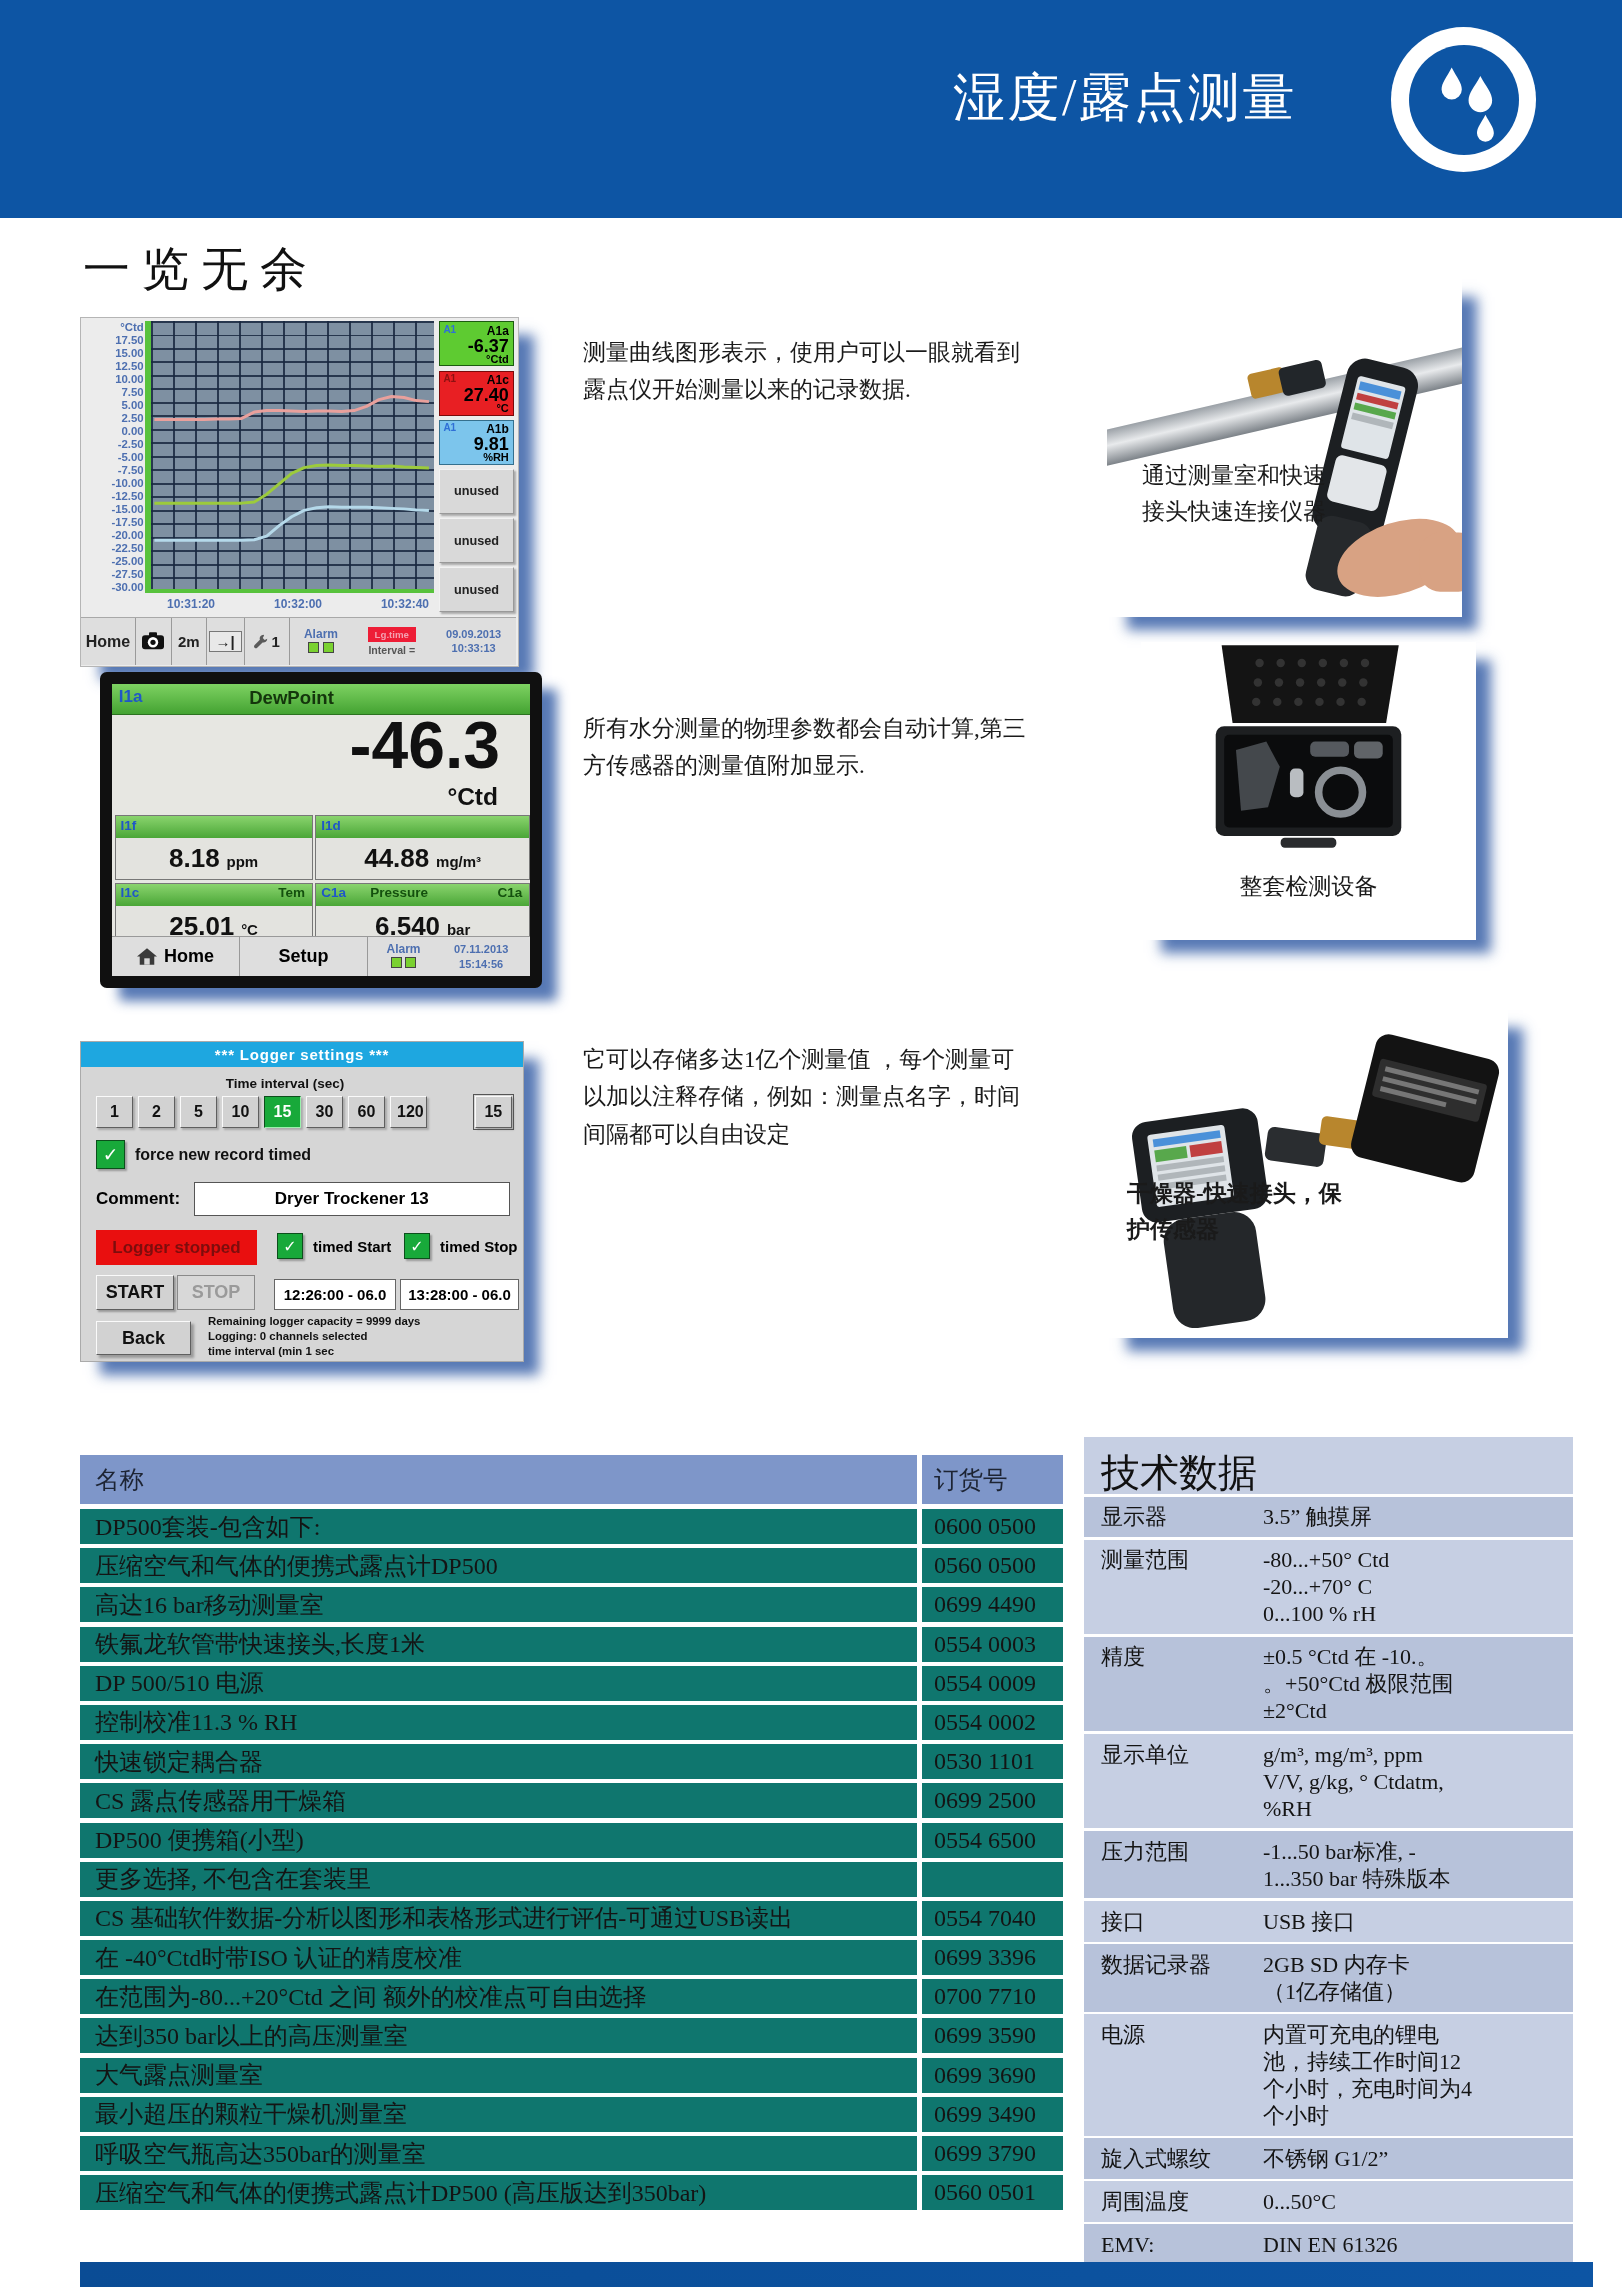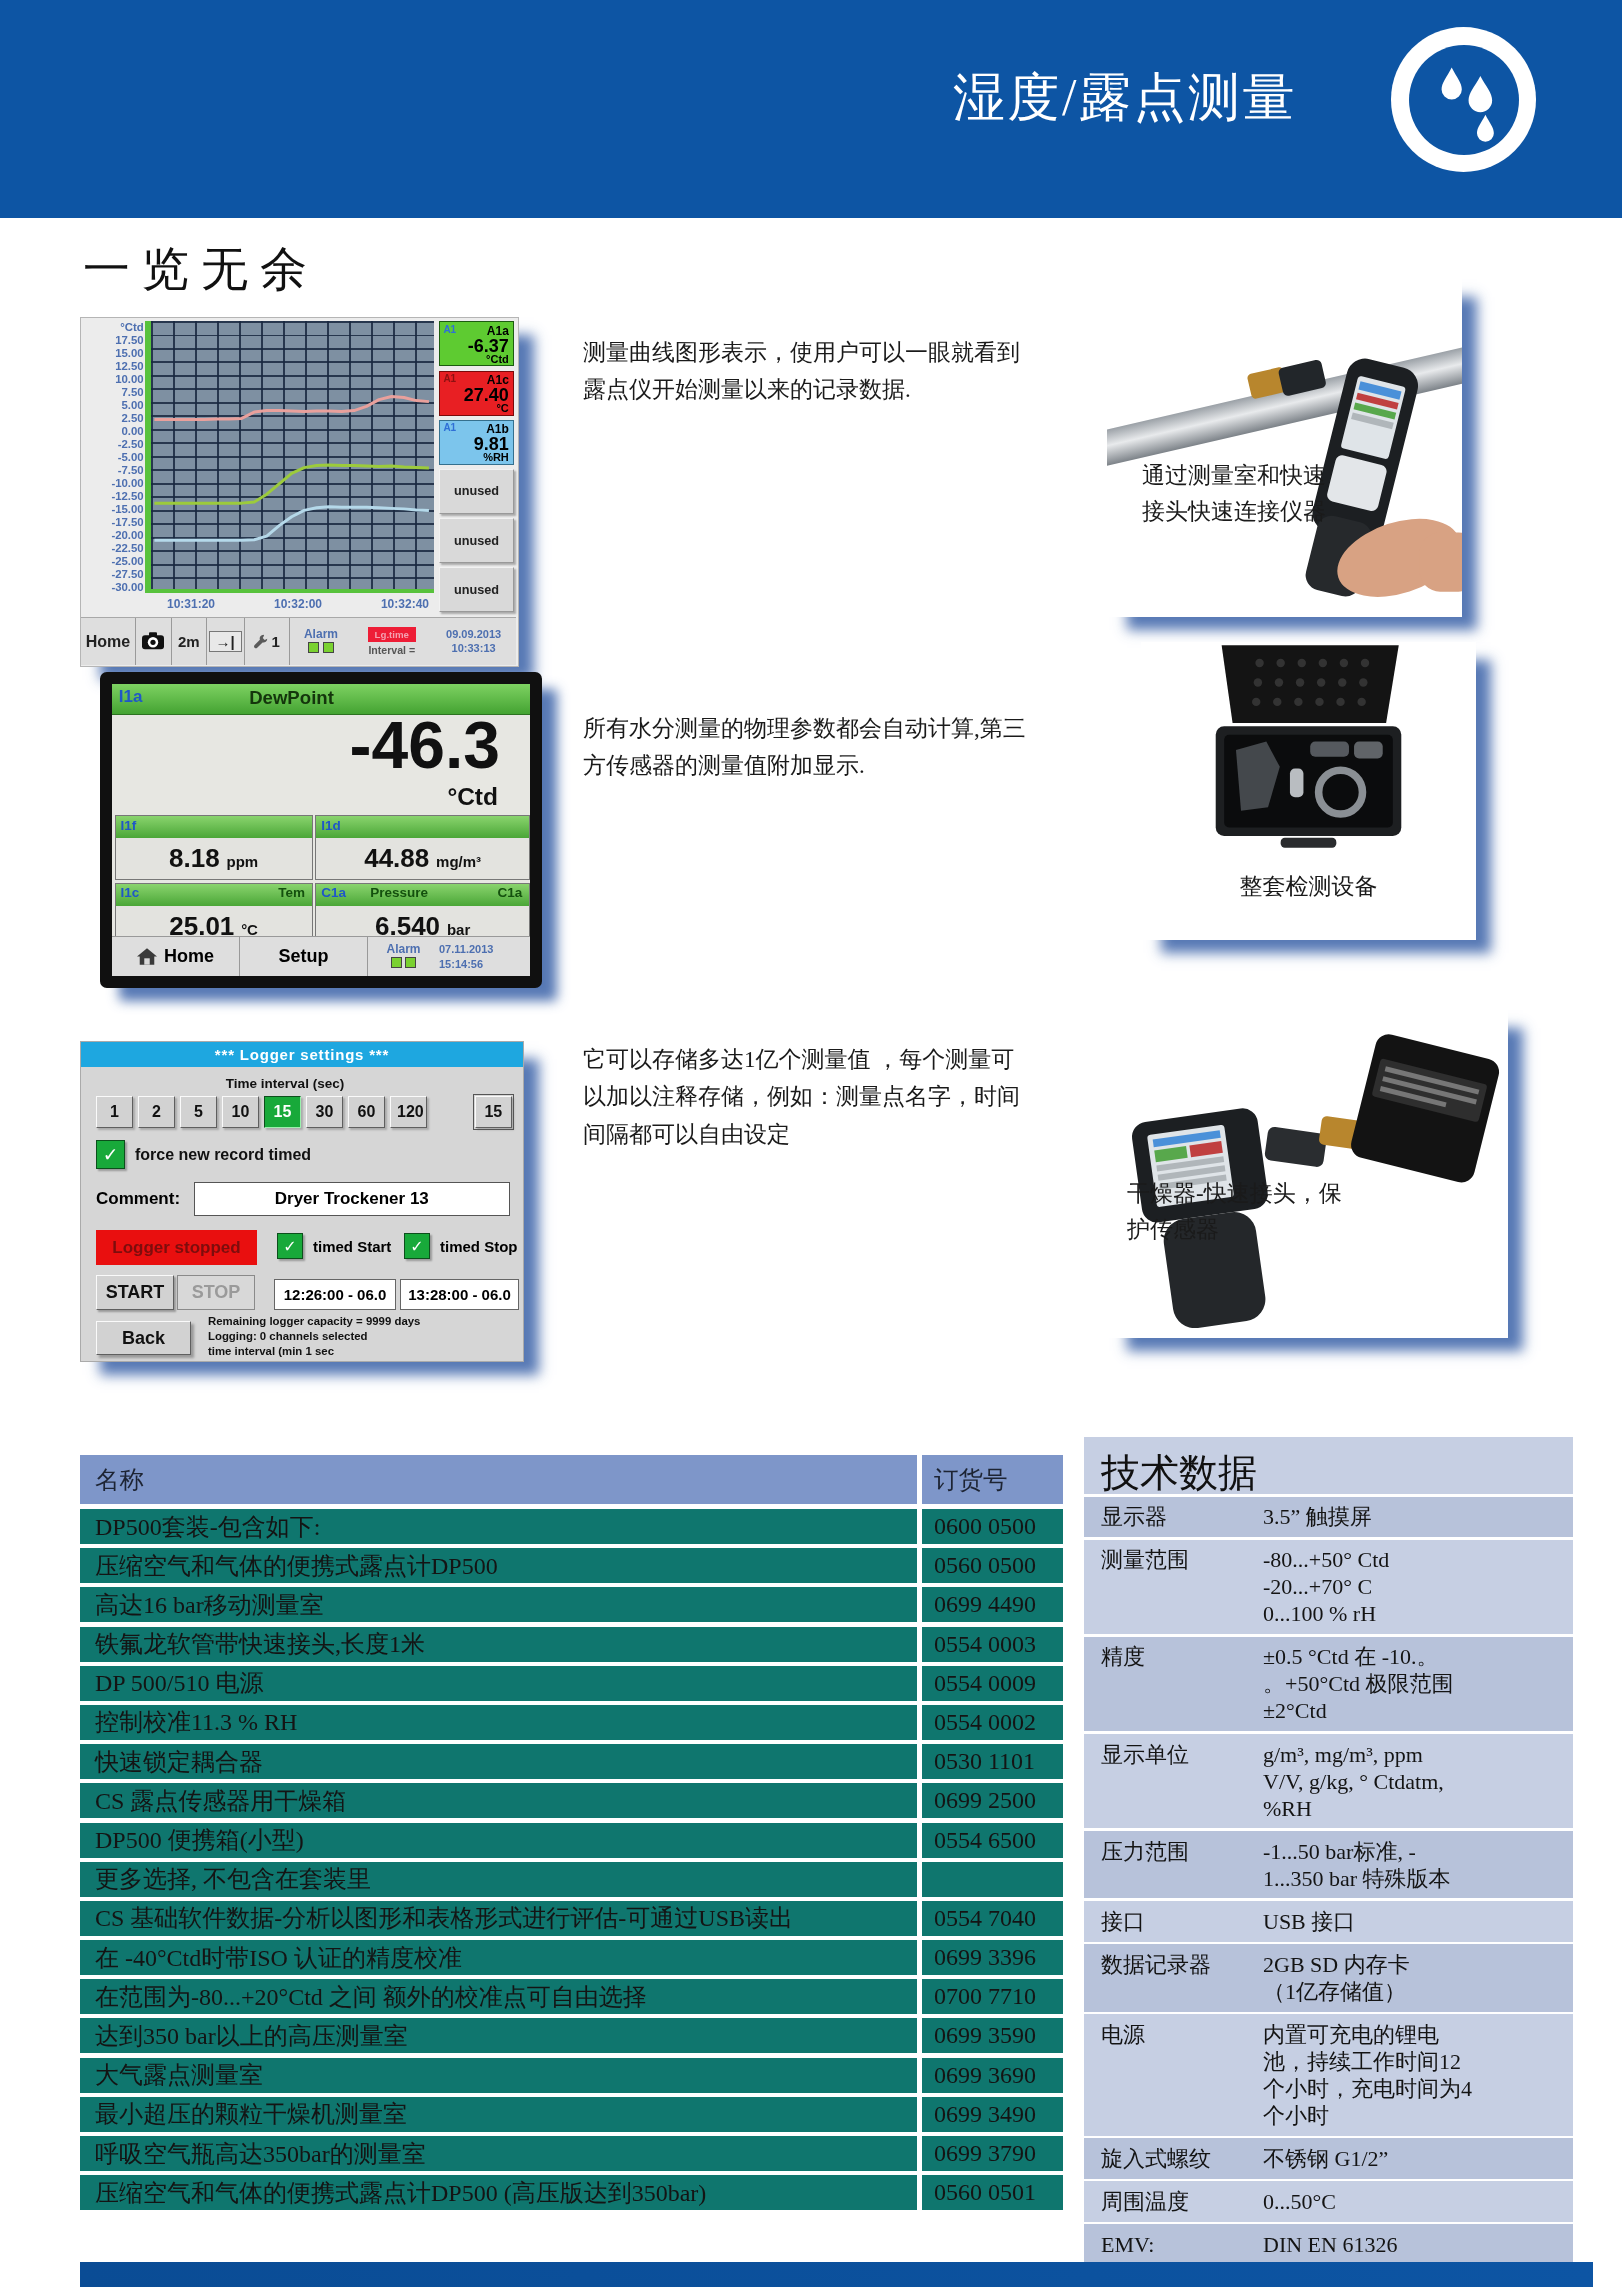--- a/index.html
+++ b/index.html
@@ -85,21 +85,21 @@
   .dp-strip .lb{position:absolute;right:6.8px;top:1.7px;color:#14500e;}
   .dp-strip .lb2{position:absolute;left:54px;top:1.7px;color:#14500e;}
   .dp-cellval{height:41px;display:flex;align-items:center;justify-content:center;gap:6.8px;}
   .dp-cellval .v{font-size:26px;font-weight:700;color:#111;}
   .dp-cellval .u{font-size:15px;font-weight:bold;color:#111;margin-top:6.8px;}
   .dp-toolbar{position:absolute;left:0;bottom:0;width:100%;height:39px;background:#dedede;border-top:1.7px solid #999;
               display:flex;align-items:center;}
   .dp-tb-home{width:127px;display:flex;align-items:center;justify-content:center;gap:6.8px;font-size:18px;font-weight:bold;border-right:1.7px solid #999;height:100%;}
   .dp-tb-setup{width:127px;text-align:center;font-size:18px;font-weight:bold;border-right:1.7px solid #999;height:100%;display:flex;align-items:center;justify-content:center;}
   .dp-tb-alarm{width:71px;display:flex;flex-direction:column;align-items:center;font-size:12px;font-weight:bold;color:#4d6fb0;gap:1.7px;}
-  .dp-tb-date{flex:1;text-align:left;padding-right:6.8px;font-size:11px;font-weight:bold;color:#4d6fb0;line-height:1.3;}
+  .dp-tb-date{flex:1;text-align:center;padding-right:6.8px;font-size:11px;font-weight:bold;color:#4d6fb0;line-height:1.3;}
 
   
   .shot3{position:absolute;left:80px;top:1033px;width:442px;height:319px;background:#d6d6d6;border:0.8px solid #aaa;margin-top:8px;}
   .lg-title{height:25px;background:#1ea7e0;color:#fff;font-size:15px;font-weight:bold;text-align:center;line-height:25px;letter-spacing:0.8px;}
   .lg-int-label{position:absolute;left:0;right:34px;top:34px;text-align:center;font-size:13.5px;font-weight:bold;color:#111;}
   .lg-buttons{position:absolute;left:15px;top:54px;display:flex;gap:5px;}
   .int-btn{width:37px;height:32px;background:#d2d2d2;font-size:16px;font-weight:bold;color:#111;
            border:1.7px solid;border-color:#fafafa #5f5f5f #5f5f5f #fafafa;box-shadow:1.7px 1.7px 1.7px #aaa;}
   .int-btn.sel{background:#18a93a;color:#fff;border-color:#0c4f1c #9cf0ae #9cf0ae #0c4f1c;}
   .int-btn.extra{margin-left:6.8px;outline:1.7px solid #555;outline-offset:1.7px;}
@@ -127,21 +127,21 @@
            background:#d2d2d2;border:1.7px solid;border-color:#fafafa #5f5f5f #5f5f5f #fafafa;box-shadow:2.5px 2.5px 2.5px #999;}
   .lg-info{position:absolute;left:127px;top:272px;width:309px;font-size:11.4px;font-weight:bold;color:#111;line-height:1.3;}
 
   
   .photo{position:absolute;background:#fff;}
   #photo1{left:1107px;top:279px;width:355px;height:338px;}
   #photo1 .photo-caption{position:absolute;left:35px;top:179px;}
   #photo2{left:1141px;top:642px;width:335px;height:298px;}
   #photo2 .photo-caption{position:absolute;left:0;right:0;top:227px;text-align:center;}
   #photo3{left:1107px;top:1010px;width:401px;height:328px;}
-  #photo3 .photo-caption{position:absolute;left:20px;top:166px;}
+  #photo3 .photo-caption{position:absolute;left:20px;top:166px;font-weight:bold;}
 
   
   .orders{position:absolute;left:80px;top:1455px;width:983px;}
   .ord-head{display:grid;grid-template-columns:837px 5px 141px;height:49px;margin-bottom:5px;}
   .ord-head .c{background:#7e96c9;color:#1d2433;font-size:24.5px;display:flex;align-items:center;}
   .ord-head .c1{padding-left:15px;}
   .ord-head .c2{padding-left:12px;}
   .ord-row{display:grid;grid-template-columns:837px 5px 141px;margin-bottom:4.2px;}
   .ord-row .ord-name,.ord-row .ord-num{background:#0f766e;color:#141414;font-size:24px;height:35px;
       display:flex;align-items:center;overflow:hidden;white-space:nowrap;}

